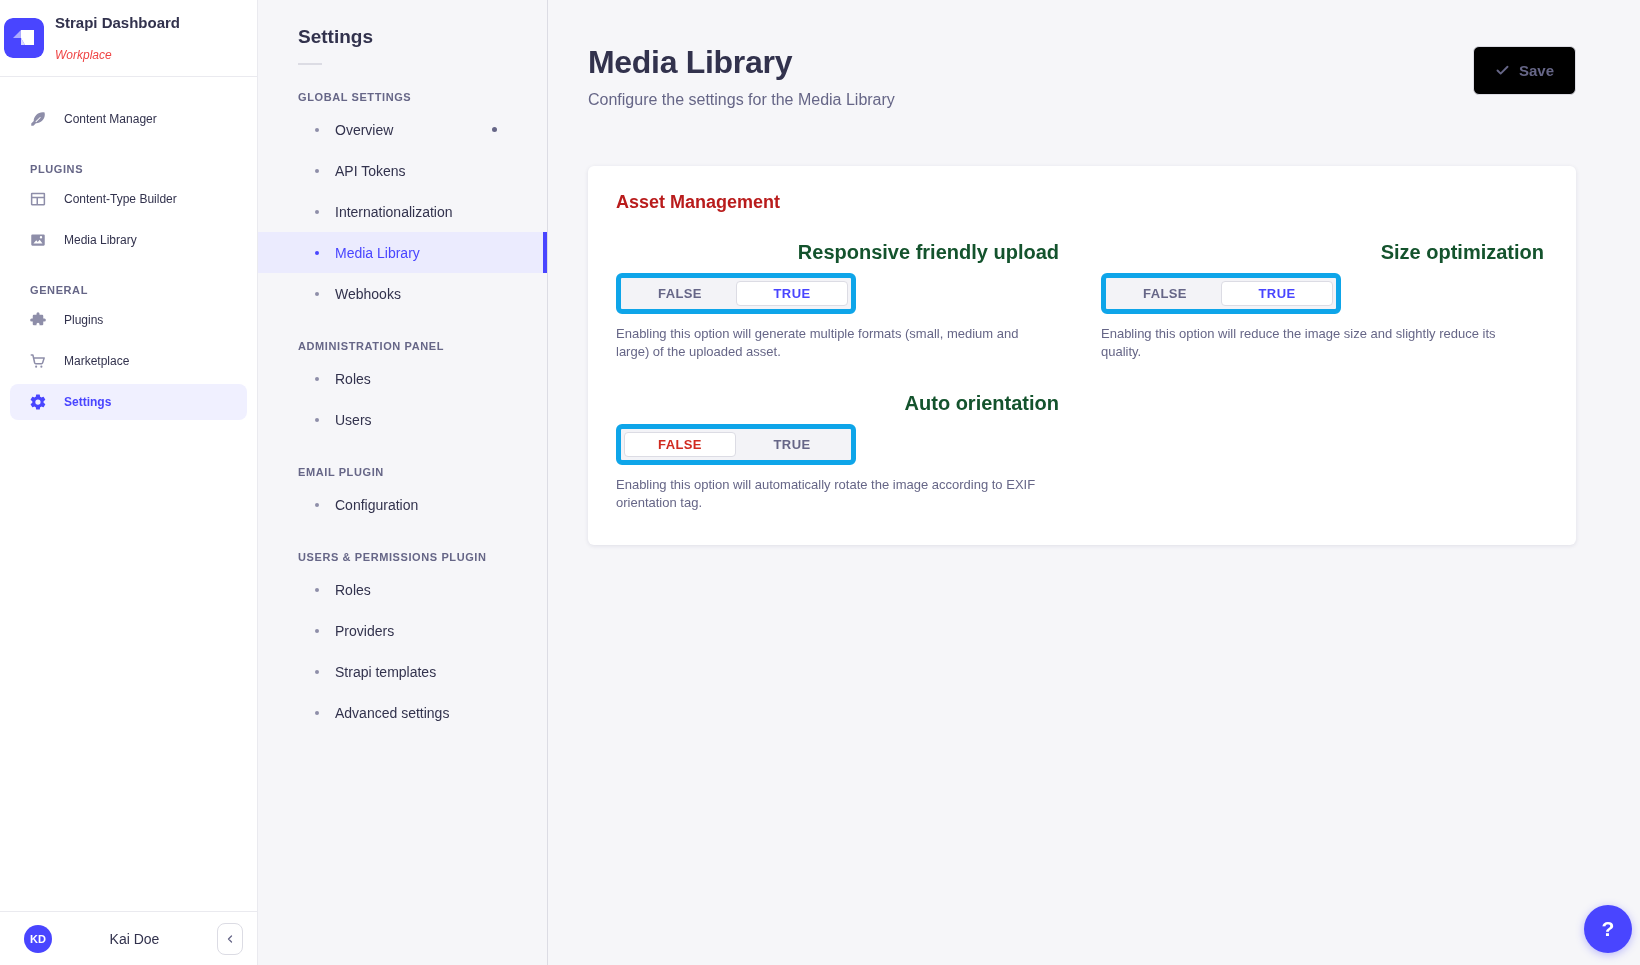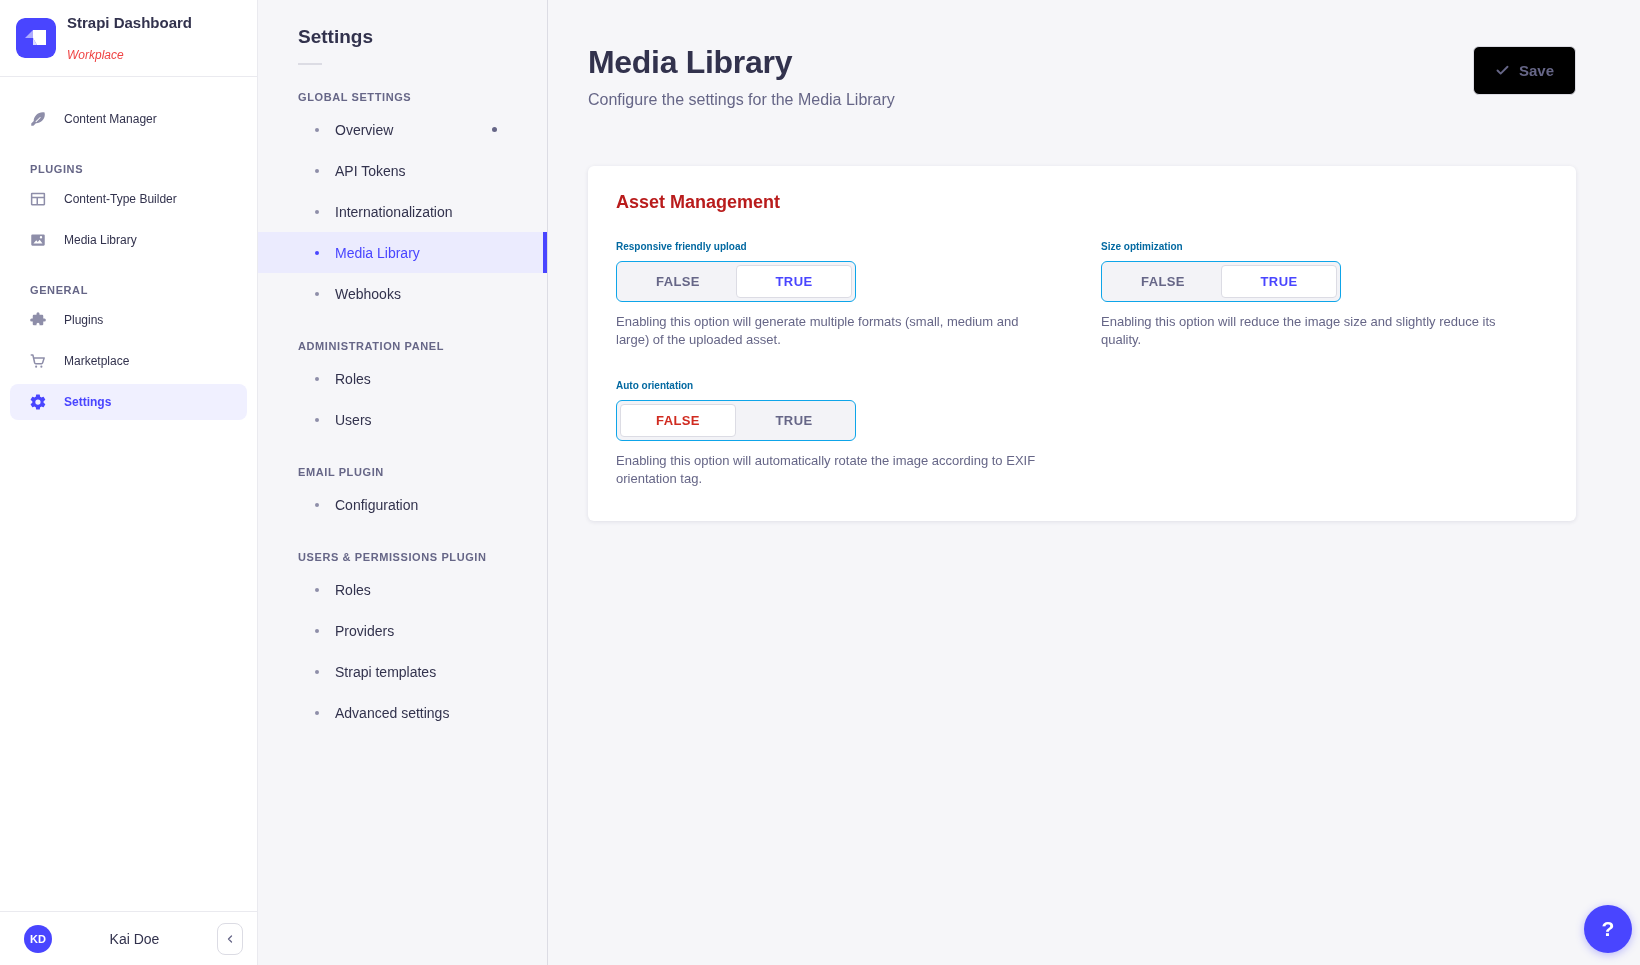--- a/index.html
+++ b/index.html
@@ -12,21 +12,21 @@
   }
 
   
   .main-nav {
     width: 258px; height: 965px; background: #ffffff;
     border-right: 1px solid #eaeaef;
     position: relative; flex: 0 0 258px;
   }
   .brand {
     height: 77px; border-bottom: 1px solid #eaeaef;
-    display: flex; align-items: center; gap: 11px; padding: 0 16px;
+    display: flex; align-items: center; gap: 11px; padding: 0 4px;
   }
   .brand-logo { width: 40px; height: 40px; border-radius: 8px; flex: 0 0 40px; }
   .brand-name { font-size: 15px; font-weight: 700; color: #32324d; line-height: 1.25; }
   .brand-sub  { font-size: 12px; color: #ef4444; margin-top: 16px; font-style: italic; }
 
   .nav-list { padding-top: 19px; }
   .nav-section-label {
     font-size: 11px; font-weight: 700; color: #666687;
     letter-spacing: 0.6px; margin: 26px 0 6px 30px;
   }
@@ -104,24 +104,24 @@
   .card {
     margin-top: 57px; background: #ffffff; border-radius: 6px;
     box-shadow: 0 1px 4px rgba(33, 33, 82, 0.1);
     padding: 26px 32px 32px 28px;
   }
   .card-title { font-size: 18px; font-weight: 700; color: #b91c1c; }
   .fields-grid {
     margin-top: 28px;
     display: grid; grid-template-columns: 1fr 1fr; column-gap: 42px; row-gap: 30px;
   }
-  .field-label { font-size: 10px; font-weight: 700; color: #0369a1; margin-bottom: 9px; }
+  .field-label { font-size: 20px; font-weight: 700; color: #14532d; margin-bottom: 9px; text-align: right; }
   .toggle {
     width: 240px; height: 41px; background: #f3f3f7;
-    border: 1px solid #0ea5e9; border-radius: 6px;
+    border: 5px solid #0ea5e9; border-radius: 6px;
     display: flex; padding: 3px; cursor: pointer;
   }
   .toggle-opt {
     flex: 1; display: flex; align-items: center; justify-content: center;
     font-size: 13px; font-weight: 700; letter-spacing: 0.4px; color: #666687;
     border-radius: 4px; border: 1px solid transparent;
   }
   .toggle-opt.selected { background: #ffffff; border-color: #dcdce4; }
   .toggle-opt.selected.on  { color: #4945ff; }
   .toggle-opt.selected.off { color: #d02b20; }

